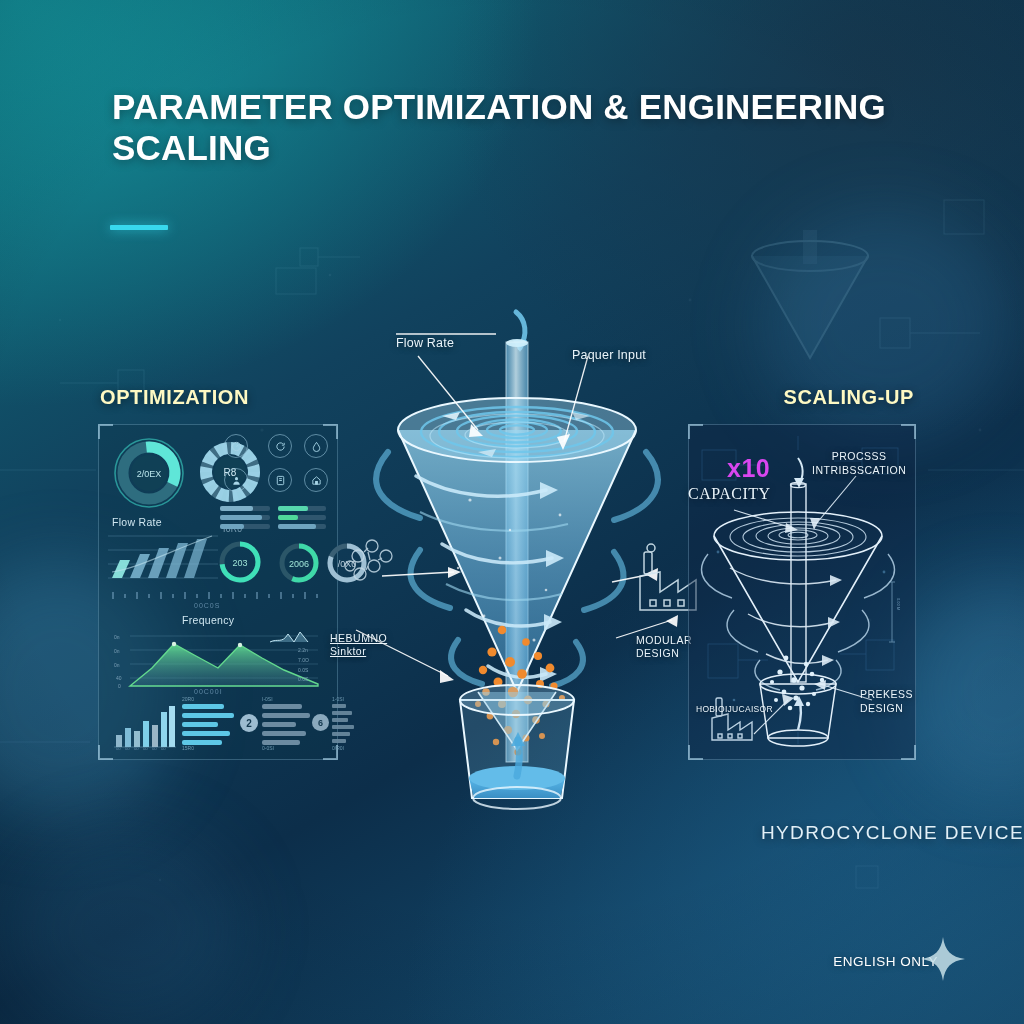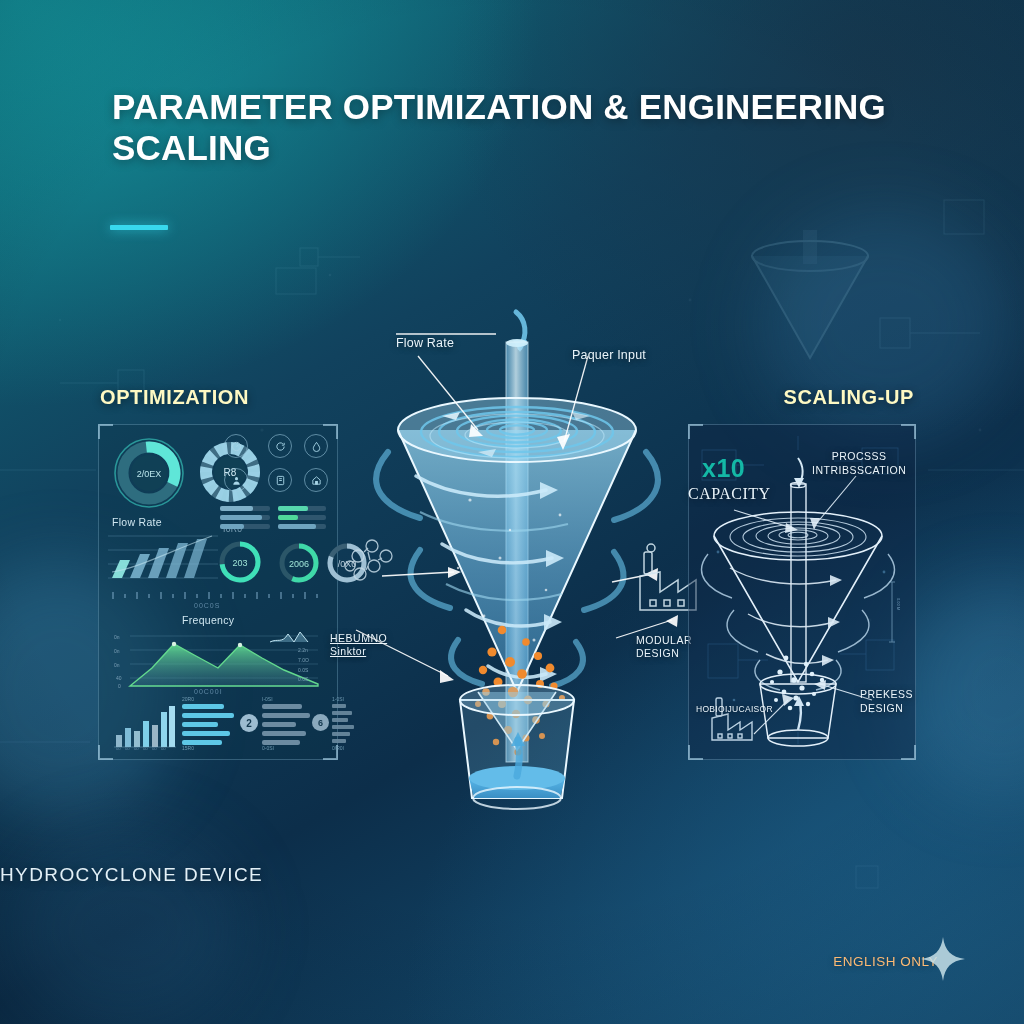--- a/index.html
+++ b/index.html
@@ -66,36 +66,36 @@
 
   .iconbtn{
     position:absolute;width:22px;height:22px;border-radius:50%;
     border:1px solid rgba(160,205,228,.55);
     display:flex;align-items:center;justify-content:center;
   }
   .iconbtn svg{width:11px;height:11px;}
 
   
   .device-caption{
-    position:absolute;left:0;right:0;top:864px;text-align:left;
+    position:absolute;left:0;right:0;top:822px;text-align:right;
     color:#e3f0f7;font-size:19px;letter-spacing:1.4px;
     text-shadow:0 2px 9px rgba(0,0,0,.45);
   }
 
   
   .callout{
     position:absolute;color:#eaf4fa;font-size:12.5px;letter-spacing:.2px;
     text-shadow:0 1px 6px rgba(0,0,0,.55);line-height:1.22;
   }
   .callout.small{font-size:10.5px;letter-spacing:.5px;}
-  .cap-num{color:#14b8a6;font-size:25px;font-weight:bold;letter-spacing:.5px;}
+  .cap-num{color:#d946ef;font-size:25px;font-weight:bold;letter-spacing:.5px;margin-left:25px;}
 
   
   .footer{position:absolute;right:58px;bottom:38px;display:flex;align-items:center;gap:8px;}
-  .footer-text{color:#fdba74;font-size:13.5px;letter-spacing:.5px;text-shadow:0 1px 6px rgba(0,0,0,.4);}
+  .footer-text{color:#ffffff;font-size:13.5px;letter-spacing:.5px;text-shadow:0 1px 6px rgba(0,0,0,.4);}
   .sparkle{width:46px;height:46px;margin-left:-26px;margin-bottom:4px;}
 
   svg{display:block;overflow:visible;}
 </style>
 </head>
 <body>
 
 <div id="stage">
 
   <div class="bg-base"></div>

